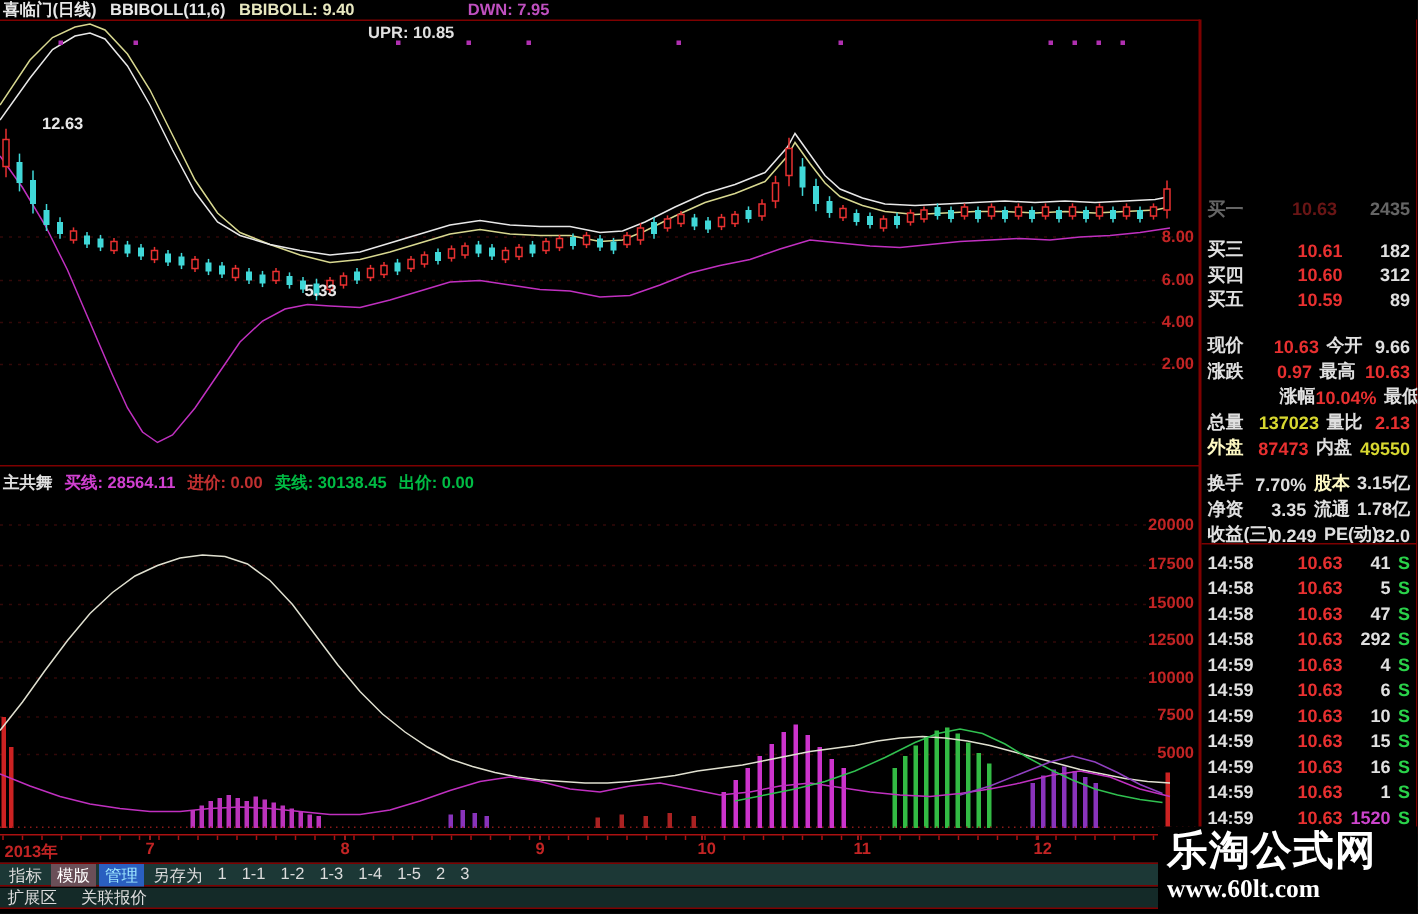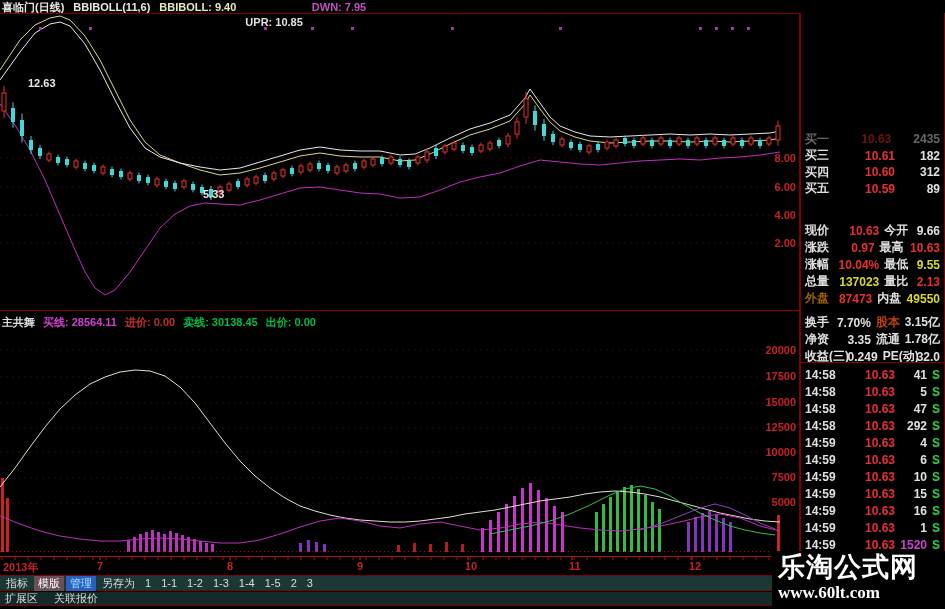--- a/index.html
+++ b/index.html
@@ -415,21 +415,21 @@
       <span class="ylab" style="top: 496px;">5000</span>
     </div>
 
   <div class="abs panel">
     <div class="abs" id="bids" style="left:0;top:118px;right:0;">
         <div class="prow" style="height: 16.5px; opacity: 0.45; gap: 22px;">
           <span class="b1" style="color: rgb(224, 224, 224);">买一</span>
           <span class="b2" style="color: rgb(232, 48, 48);">10.63</span>
           <span class="b3" style="color: rgb(224, 224, 224);">2435</span>
         </div>
-        <div class="prow" style="height: 16.5px;">
+        <div class="prow" style="height: 16.5px; margin-top: 11px;">
           <span class="b1" style="color: rgb(224, 224, 224);">买三</span>
           <span class="b2" style="color: rgb(232, 48, 48);">10.61</span>
           <span class="b3" style="color: rgb(224, 224, 224);">182</span>
         </div>
         <div class="prow" style="height: 16.5px;">
           <span class="b1" style="color: rgb(224, 224, 224);">买四</span>
           <span class="b2" style="color: rgb(232, 48, 48);">10.60</span>
           <span class="b3" style="color: rgb(224, 224, 224);">312</span>
         </div>
         <div class="prow" style="height: 16.5px;">
@@ -445,43 +445,43 @@
           <span class="c3" style="color: rgb(224, 224, 224);">今开</span>
           <span class="c4" style="color: rgb(224, 224, 224);">9.66</span>
         </div>
         <div class="prow" style="height: 17px;">
           <span class="c1" style="color: rgb(224, 224, 224);">涨跌</span>
           <span class="c2" style="color: rgb(232, 48, 48);">0.97</span>
           <span class="c3" style="color: rgb(224, 224, 224);">最高</span>
           <span class="c4" style="color: rgb(232, 48, 48);">10.63</span>
         </div>
         <div class="prow" style="height: 17px;">
-          <span class="c1" style="color: rgb(224, 224, 224);">涨幅</span>
+          <span class="c1" style="color: rgb(224, 224, 224); margin-left: 48px;">涨幅</span>
           <span class="c2" style="color: rgb(232, 48, 48);">10.04%</span>
           <span class="c3" style="color: rgb(224, 224, 224);">最低</span>
           <span class="c4" style="color: rgb(216, 216, 48);">9.55</span>
         </div>
         <div class="prow" style="height: 17px;">
           <span class="c1" style="color: rgb(224, 224, 224);">总量</span>
           <span class="c2" style="color: rgb(216, 216, 48);">137023</span>
           <span class="c3" style="color: rgb(224, 224, 224);">量比</span>
           <span class="c4" style="color: rgb(232, 48, 48);">2.13</span>
         </div>
         <div class="prow" style="height: 17px;">
-          <span class="c1" style="color: #a16207;">外盘</span>
+          <span class="c1" style="color: #fef9c3;">外盘</span>
           <span class="c2" style="color: rgb(232, 48, 48);">87473</span>
           <span class="c3" style="color: rgb(224, 224, 224);">内盘</span>
           <span class="c4" style="color: rgb(216, 216, 48);">49550</span>
         </div>
       </div>
     <div class="abs" id="stats2" style="left:0;top:301px;right:0;">
         <div class="prow" style="height: 17px;">
           <span class="c1" style="color: rgb(224, 224, 224);">换手</span>
           <span class="c2" style="color: rgb(224, 224, 224);">7.70%</span>
-          <span class="c3" style="color: #c2410c;">股本</span>
+          <span class="c3" style="color: #fef9c3;">股本</span>
           <span class="c4" style="color: rgb(224, 224, 224);">3.15亿</span>
         </div>
         <div class="prow" style="height: 17px;">
           <span class="c1" style="color: rgb(224, 224, 224);">净资</span>
           <span class="c2" style="color: rgb(224, 224, 224);">3.35</span>
           <span class="c3" style="color: rgb(224, 224, 224);">流通</span>
           <span class="c4" style="color: rgb(224, 224, 224);">1.78亿</span>
         </div>
         <div class="prow" style="height: 17px;">
           <span class="c1" style="color: rgb(224, 224, 224);">收益(三)</span>

